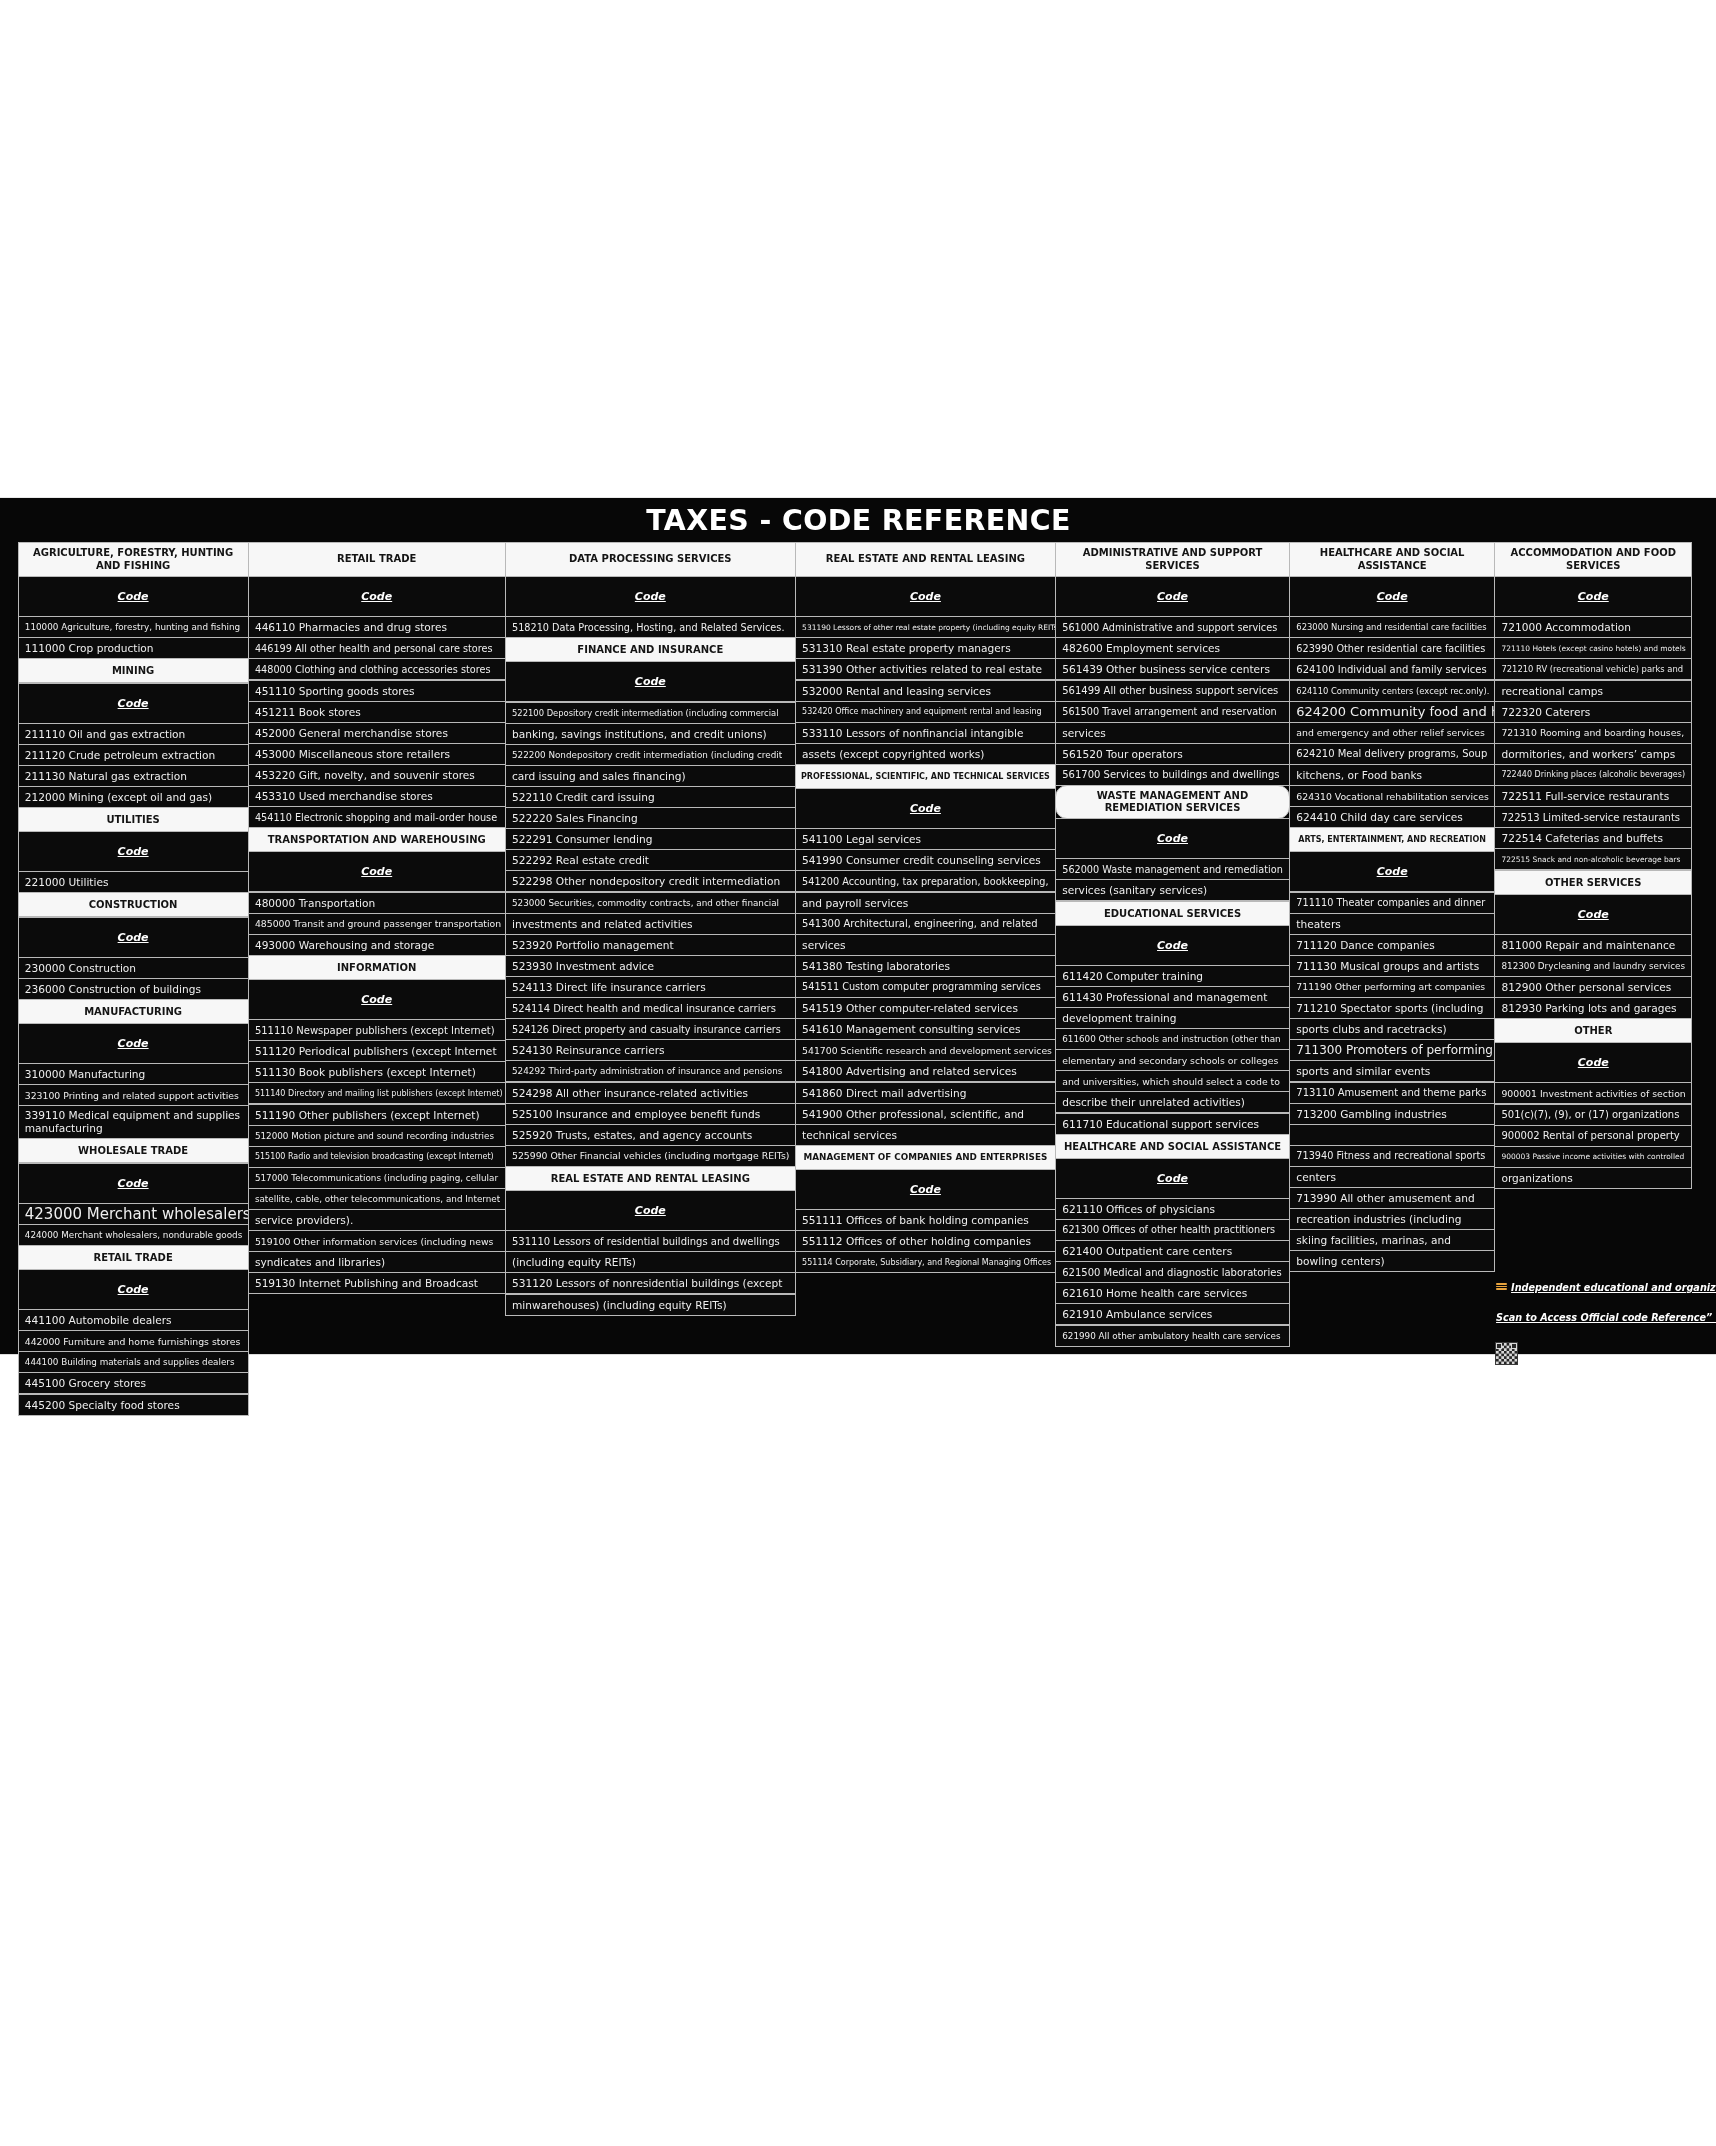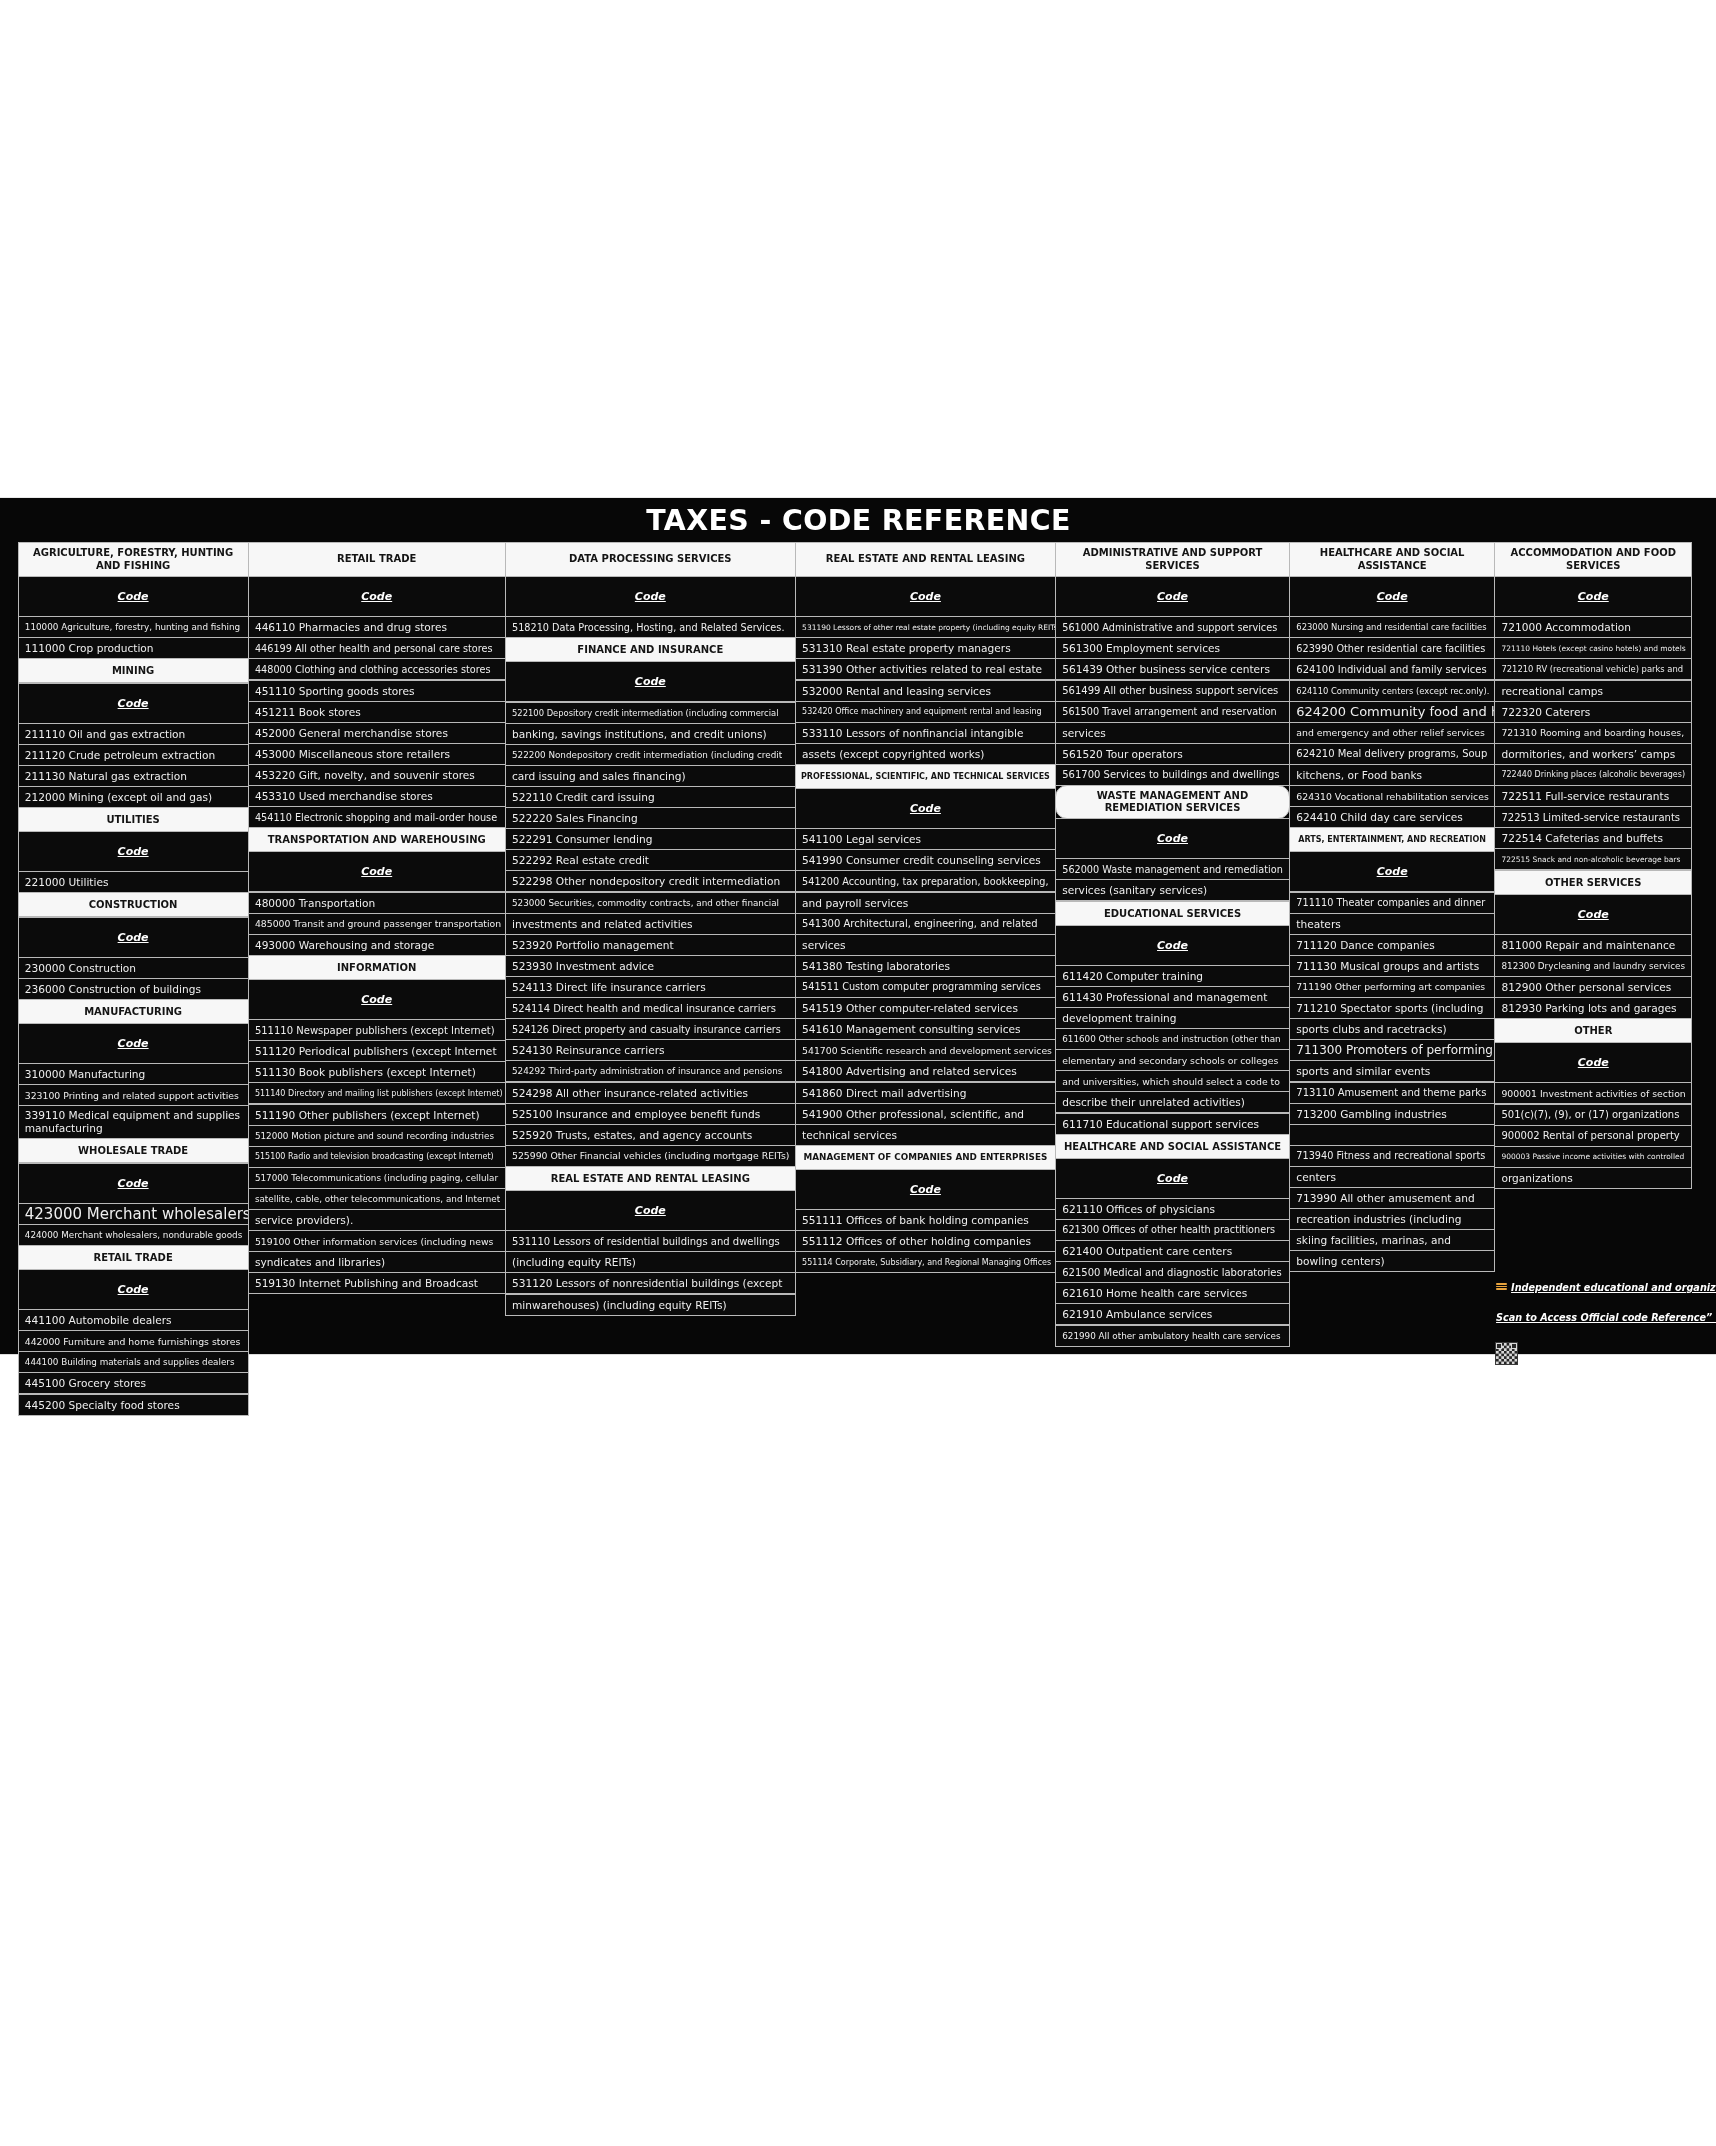--- a/index.html
+++ b/index.html
@@ -472,21 +472,21 @@
         <div class="cell colhead">
           <span>ADMINISTRATIVE AND SUPPORT SERVICES</span>
         </div>
         <div class="cell c">
           <span>Code</span>
         </div>
         <div class="cell b">
           <span style="font-size: 9.7px;">561000 Administrative and support services</span>
         </div>
         <div class="cell b">
-          <span>561300 Employment services</span>
+          <span>482600 Employment services</span>
         </div>
         <div class="cell b">
           <span>561439 Other business service centers</span>
         </div>
         <div class="cell b">
           <span style="font-size: 10px;">561499 All other business support services</span>
         </div>
         <div class="cell b">
           <span style="font-size: 9.7px;">561500 Travel arrangement and reservation</span>
         </div>

